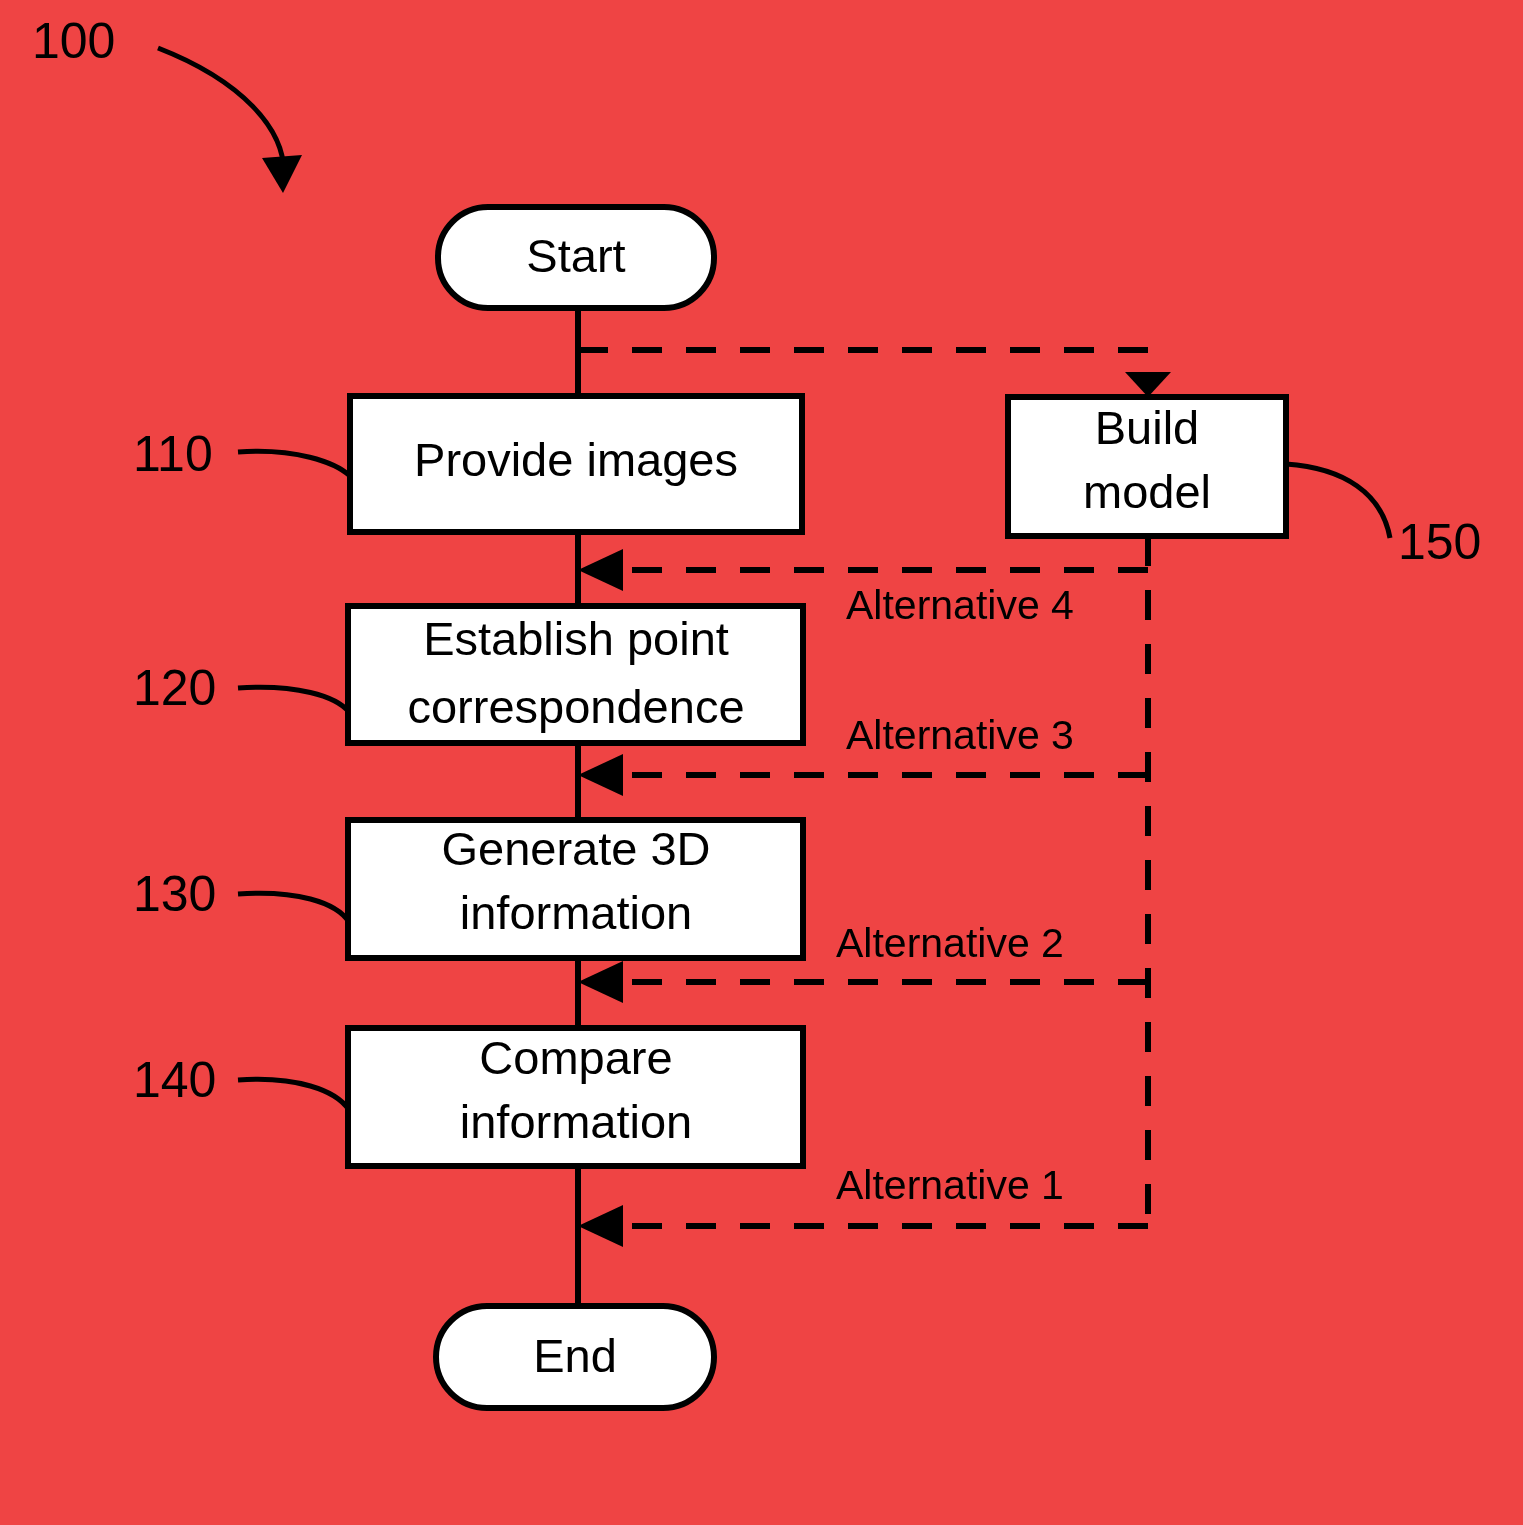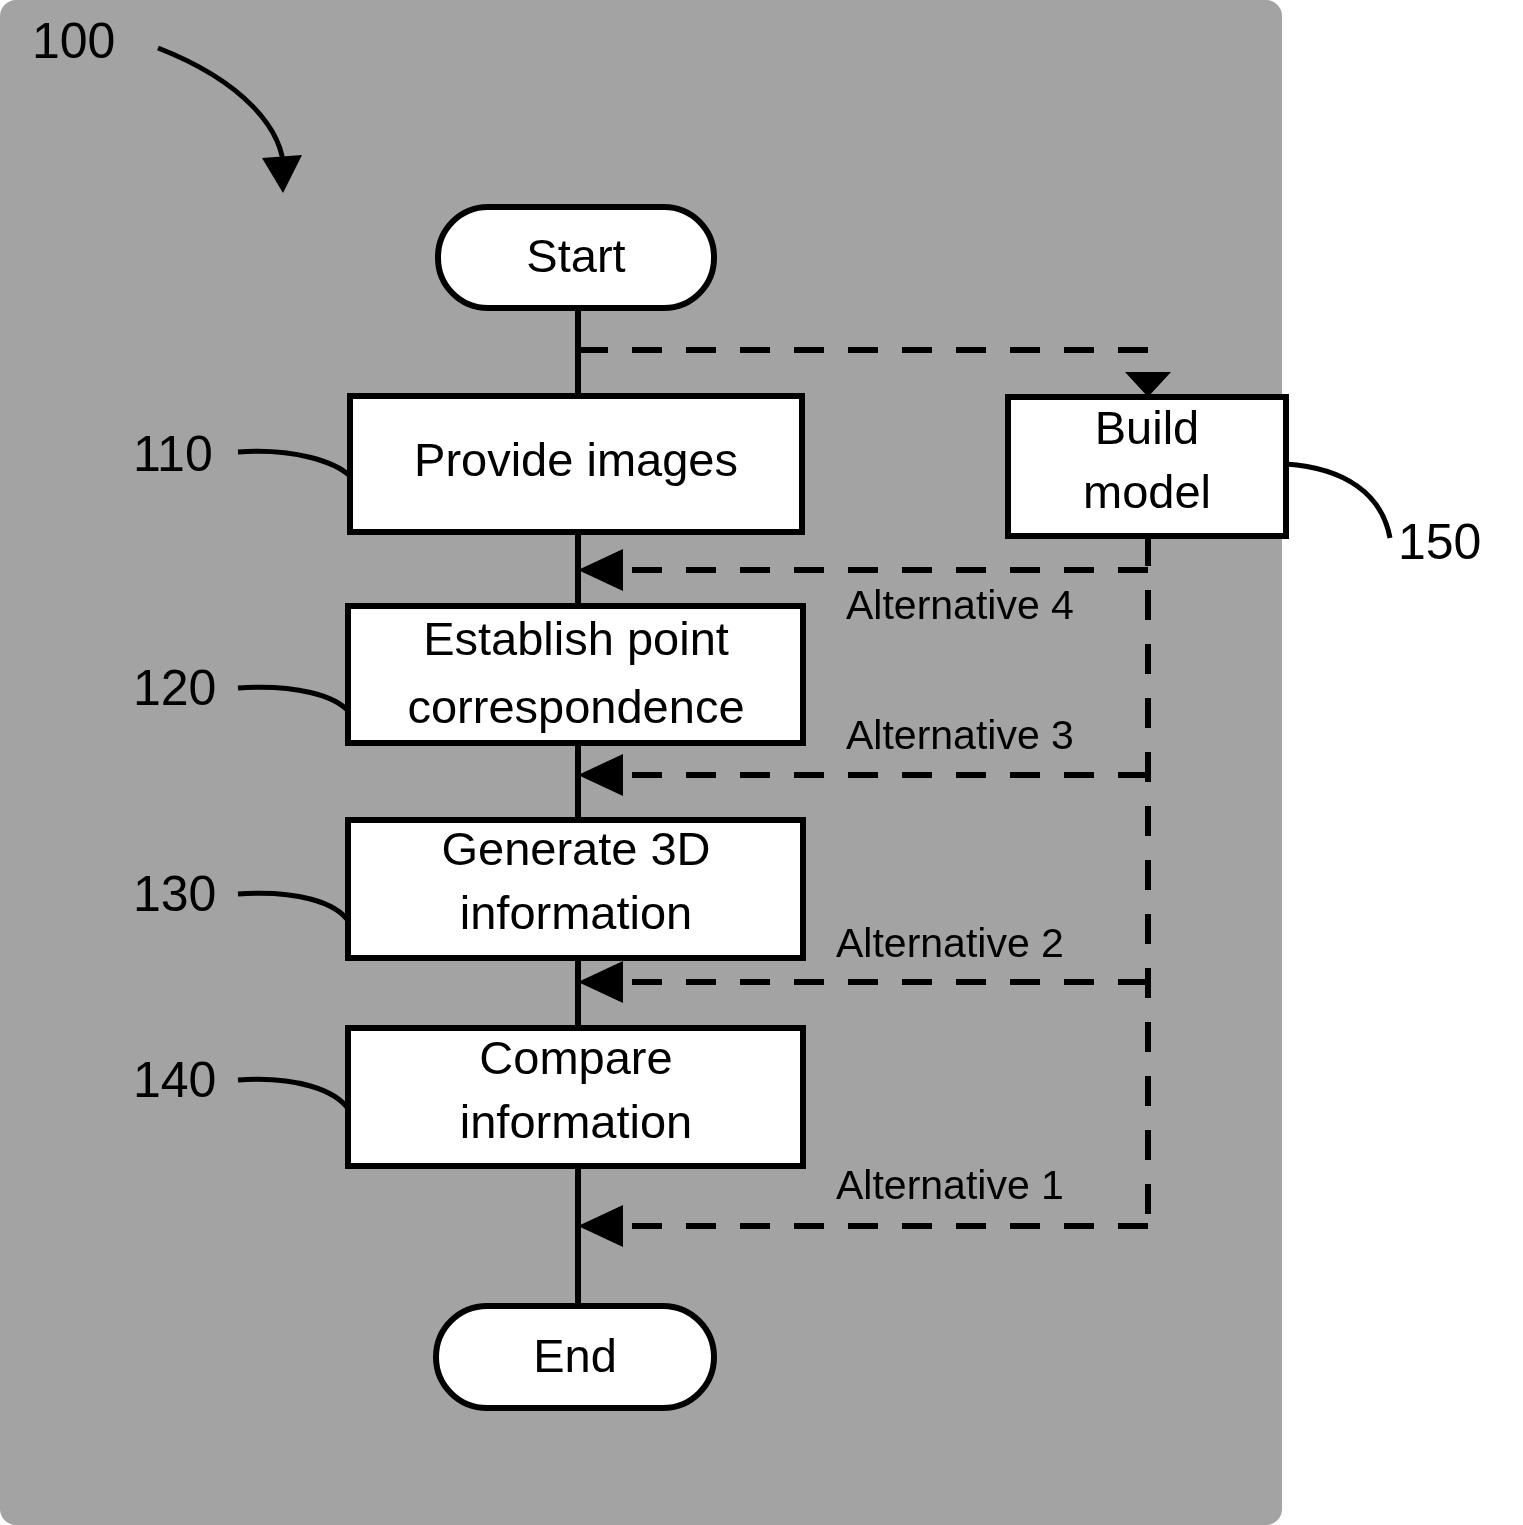--- a/index.html
+++ b/index.html
@@ -2,25 +2,24 @@
 <html><head>
 <meta charset="utf-8">
 <style>
   html, body {
     margin: 0;
     padding: 0;
     background: #ffffff;
   }
   #canvas {
     position: relative;
-    width: 1282px;
+    width: 1523px;
     height: 1525px;
-    background: #a3a3a3;
+    background: #ef4444;
     font-family: "Liberation Sans", sans-serif;
-    border-radius: 16px;
   }
   svg.diagram {
     position: absolute;
     top: 0;
     left: 0;
     width: 1523px;
     height: 1525px;
   }
   text {
     font-family: "Liberation Sans", sans-serif;

